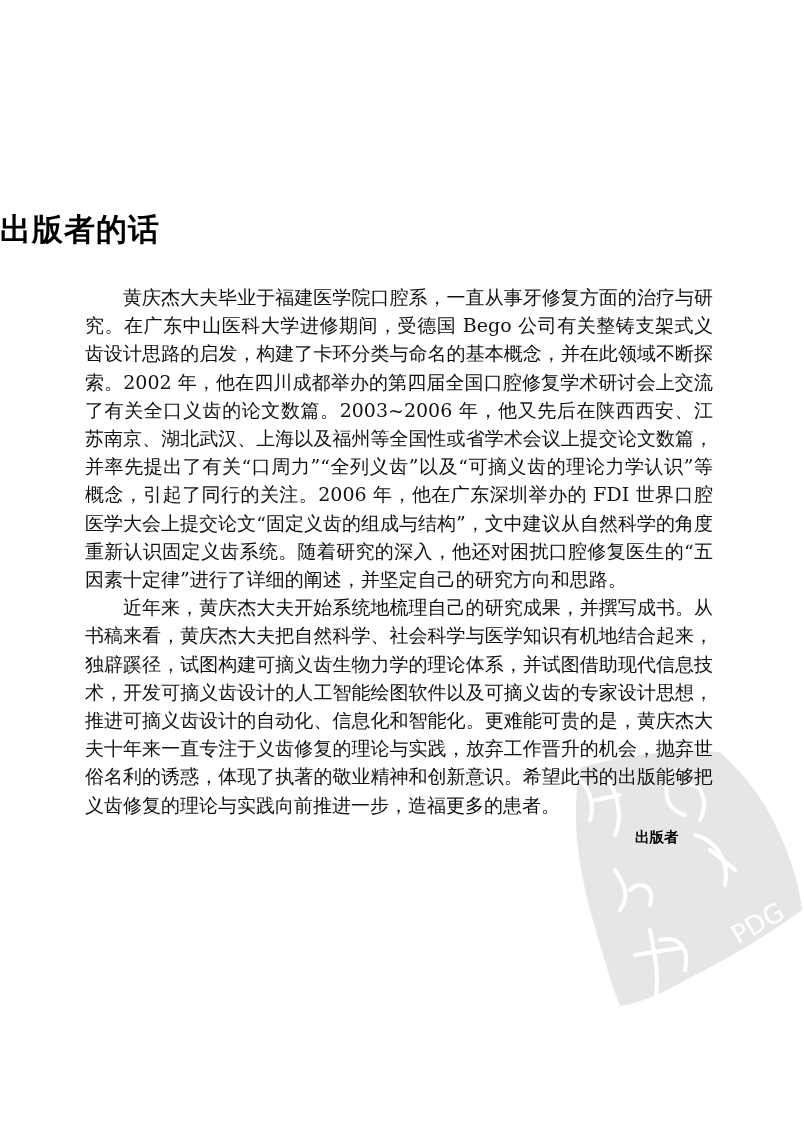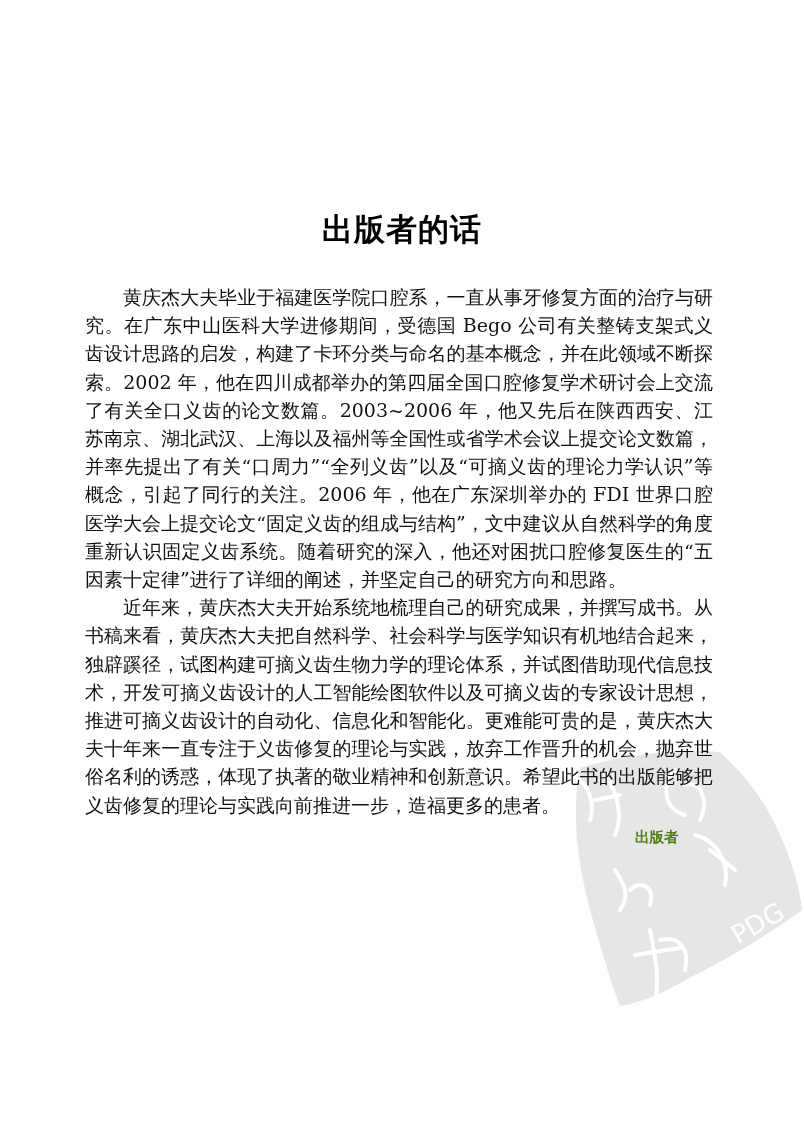--- a/index.html
+++ b/index.html
@@ -20,21 +20,20 @@
       left: 0; top: 0;
       width: 804px;
       height: 1122px;
       background: #ffffff;
     }
     .title {
       position: absolute;
       left: 0;
       top: 188px;
       width: 804px;
-      text-align: center;
       font-size: 31px;
       font-weight: bold;
       letter-spacing: 1px;
       color: #000;
       font-family: "DejaVu Sans", "Liberation Sans", sans-serif;
     }
     .body-text {
       position: absolute;
       left: 85px;
       top: 283px;
@@ -48,21 +47,21 @@
       margin: 0;
       text-indent: 2em;
     }
     .signature {
       position: absolute;
       left: 635px;
       top: 828px;
       font-size: 14.5px;
       font-weight: bold;
       z-index: 3;
-      color: #4d7c0f;
+      color: #000000;
     }
     .watermark {
       position: absolute;
       left: 560px;
       top: 740px;
       width: 244px;
       height: 280px;
       z-index: 1;
     }
   </style>

